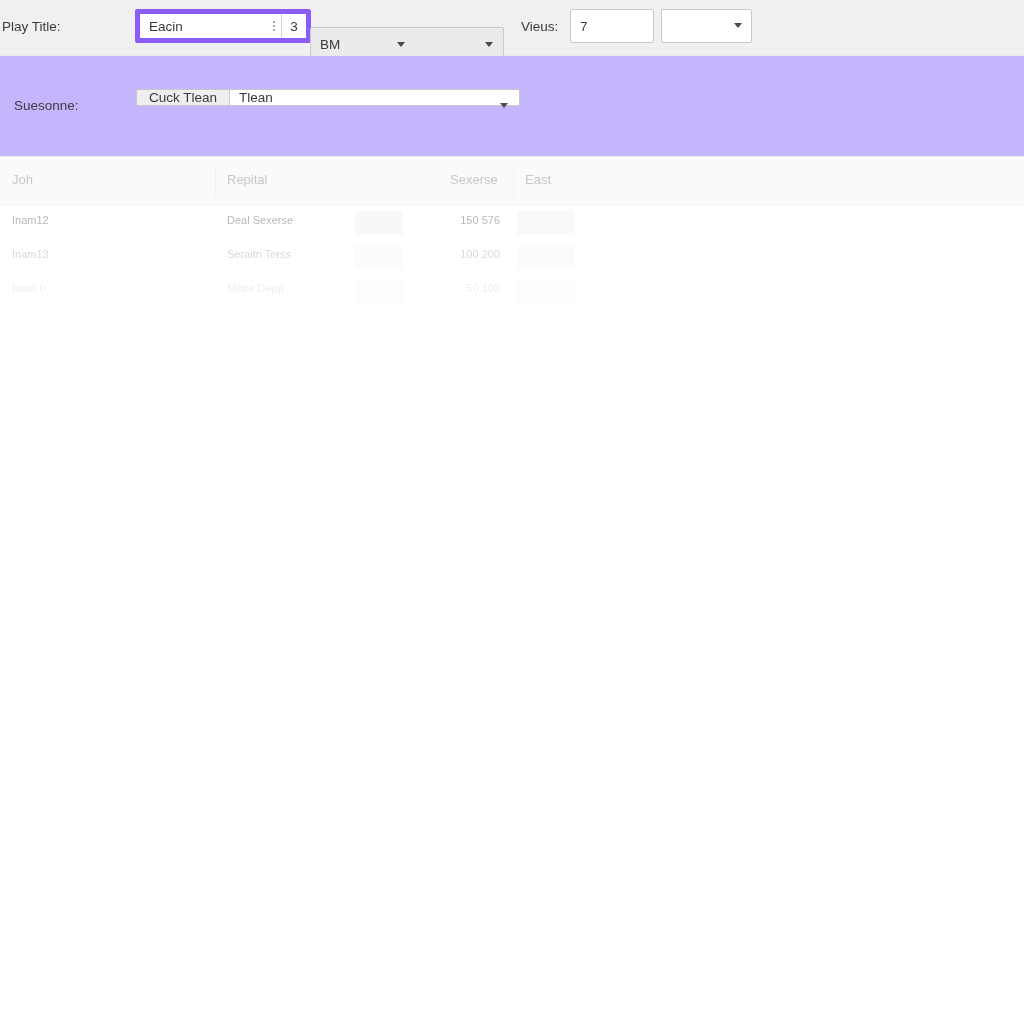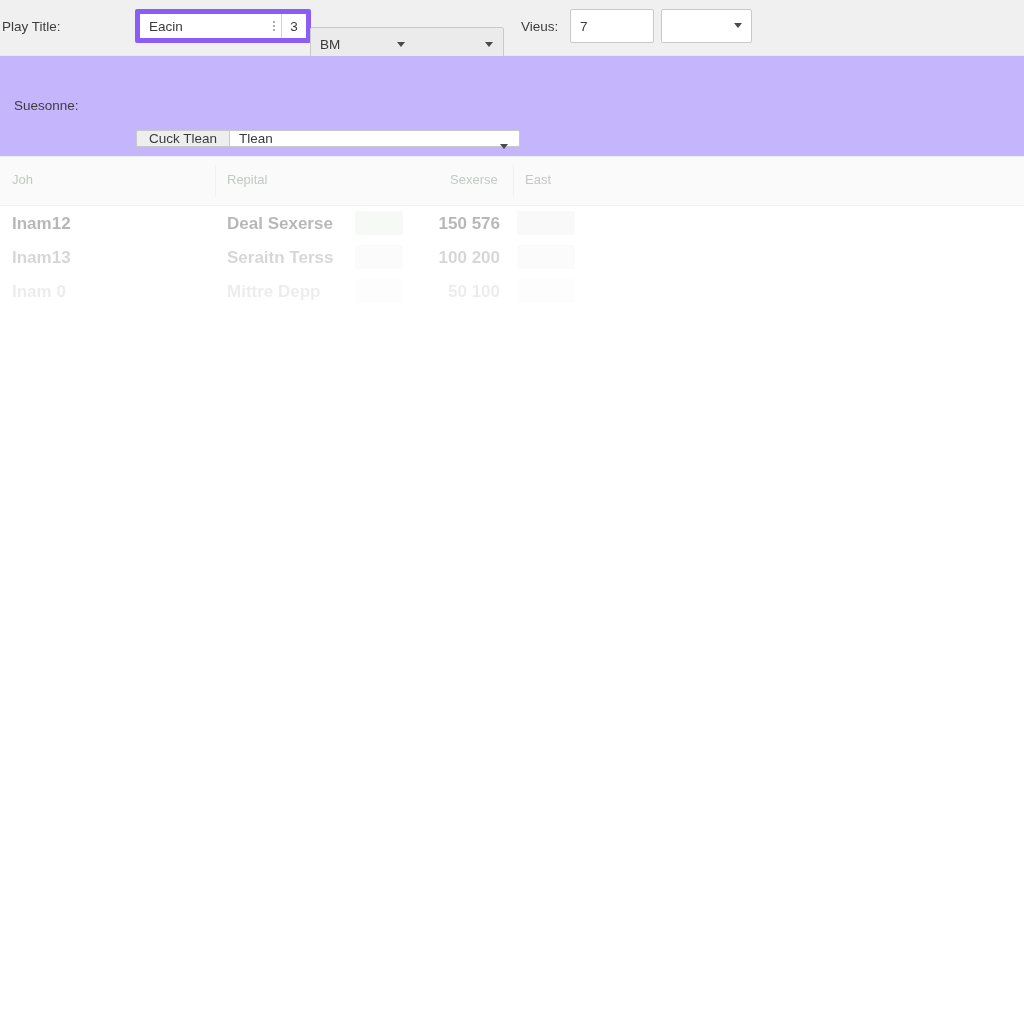--- a/index.html
+++ b/index.html
@@ -183,21 +183,20 @@
     left: 14px;
     top: 42px;
   }
   .btn-group {
     position: absolute;
     left: 136px;
     top: 32px;
     height: 18px;
     display: flex;
     align-items: center;
-    margin-top: 41px;
   }
   .btn-grey {
     width: 93px;
     background: #eeeeee;
     border: 1px solid #c9c9c9;
     border-right: none;
     border-radius: 2px 0 0 2px;
     box-sizing: border-box;
     display: flex;
     align-items: center;
@@ -260,23 +259,22 @@
   .div-1 { left: 215px; }
   .div-2 { left: 513px; }
 
   .trow {
     position: relative;
     height: 34px;
   }
   .cell {
     position: absolute;
     top: 8px;
-    font-size: 17px;
-    white-space: nowrap;
-    font-weight: bold;
+    font-size: 11px;
+    white-space: nowrap;
   }
   .c-job   { left: 12px; }
   .c-pers  { left: 227px; }
   .c-num   { left: 400px; width: 100px; text-align: right; }
   .chip {
     position: absolute;
     top: 5px;
     height: 24px;
     border-radius: 2px;
   }

